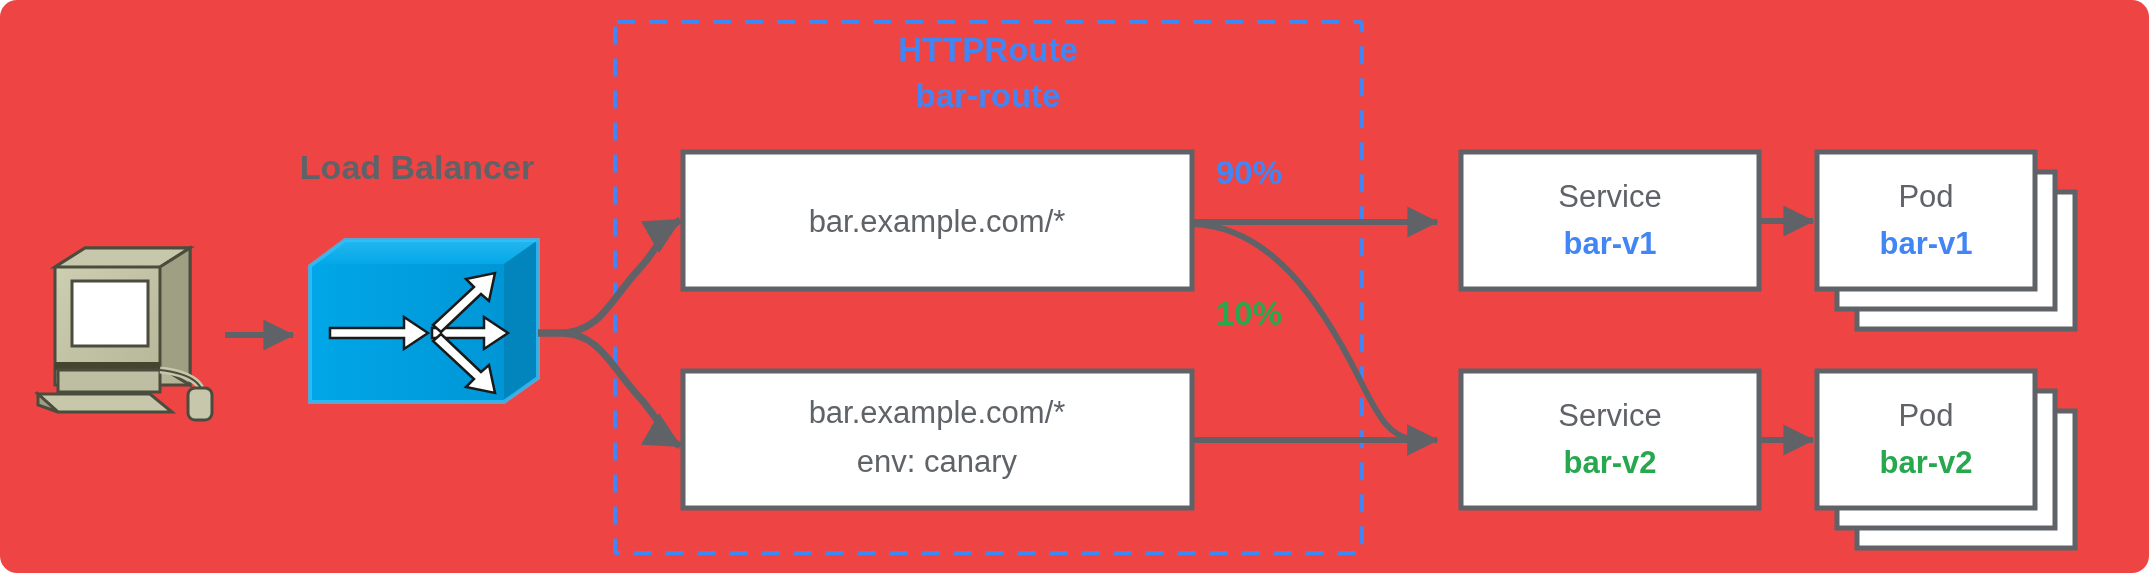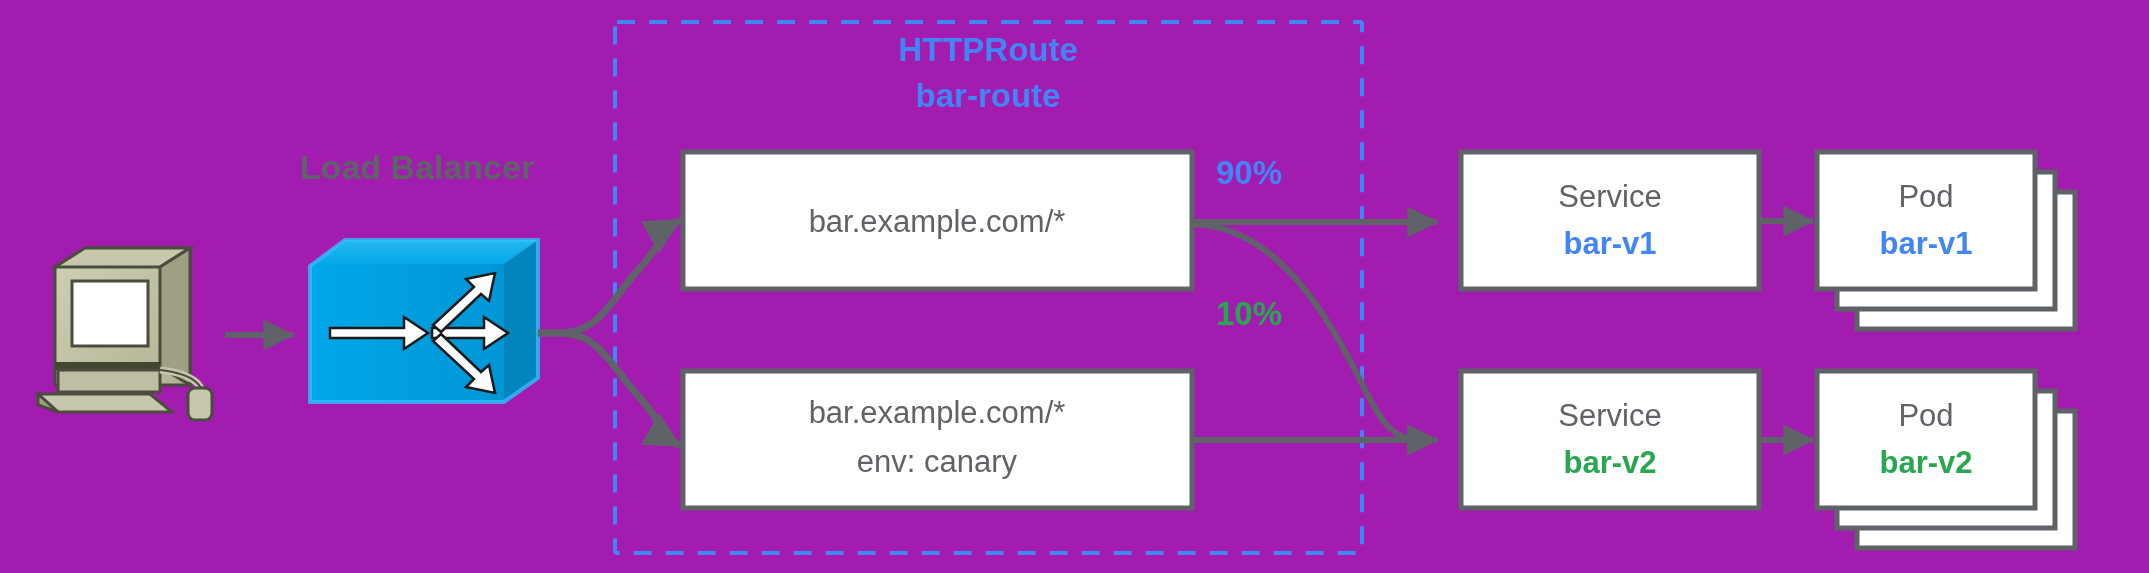--- a/index.html
+++ b/index.html
@@ -7,22 +7,23 @@
     padding: 0;
     background: #ffffff;
   }
   body {
     font-family: "Liberation Sans", sans-serif;
   }
   #diagram-root {
     position: relative;
     width: 2149px;
     height: 573px;
-    background: #a21caf;
+    background: #ef4444;
     overflow: hidden;
+    border-radius: 17px;
   }
   #diagram-svg {
     position: absolute;
     top: 0;
     left: 0;
     width: 2149px;
     height: 573px;
   }
   .t {
     font-family: "Liberation Sans", sans-serif;

